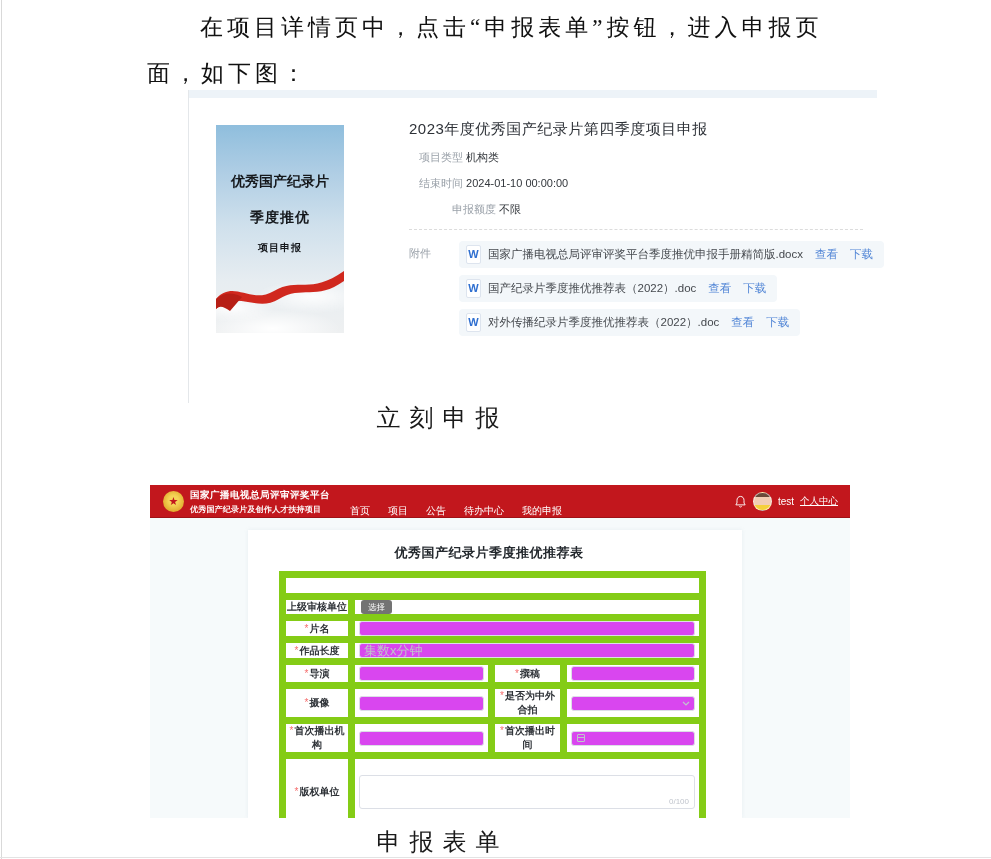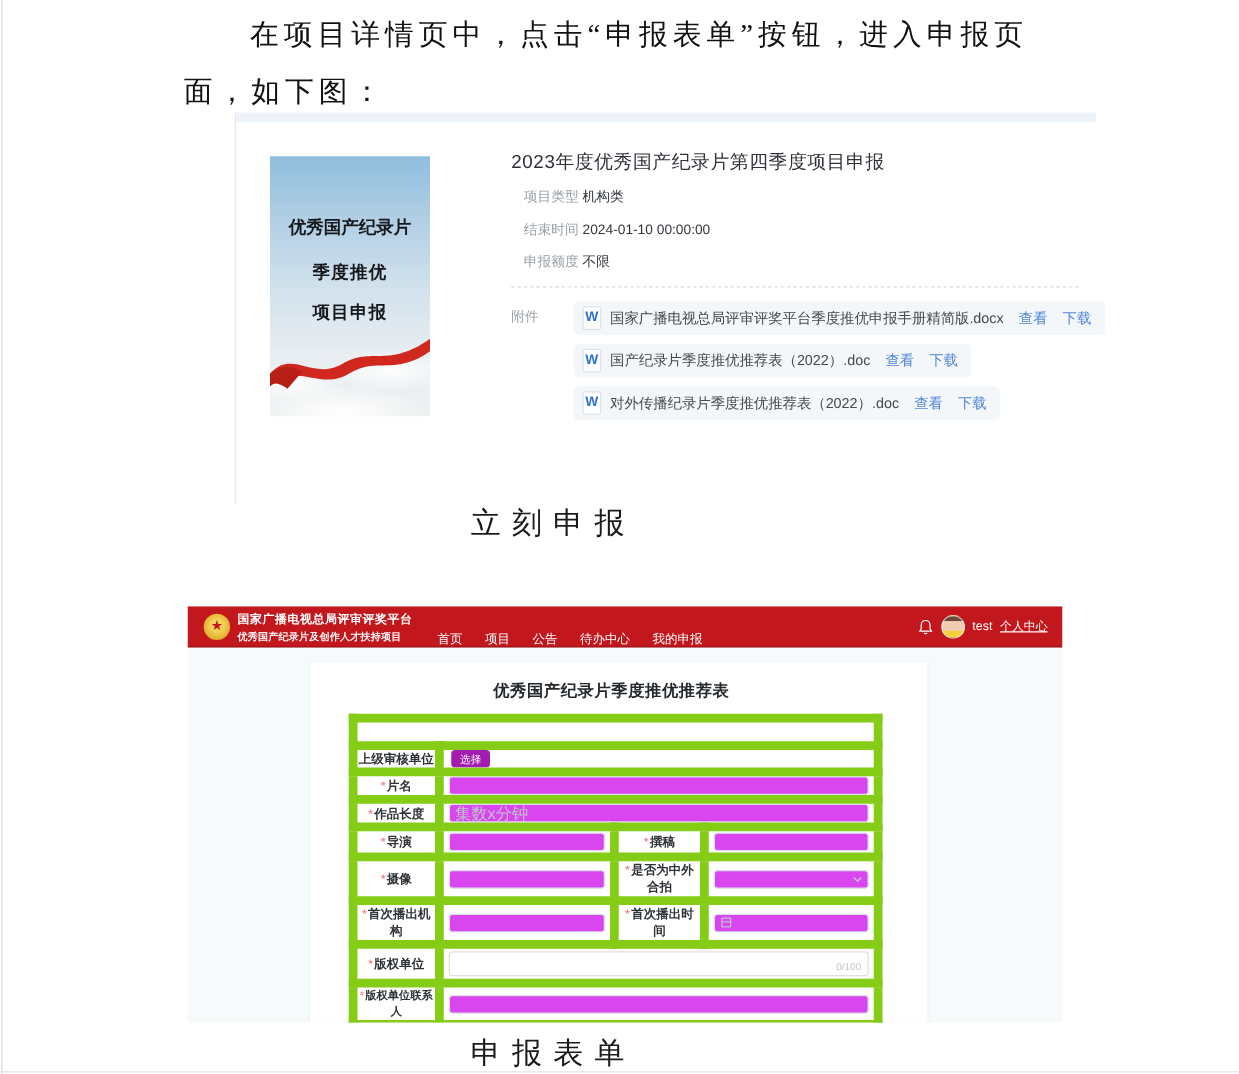--- a/index.html
+++ b/index.html
@@ -26,25 +26,25 @@
     background:linear-gradient(180deg,#8fbedd 0%,#aecde4 22%,#cfe0ec 48%,#e7edf1 75%,#eef0f1 100%); }
   .poster::after { content:""; position:absolute; left:-10px; right:-10px; bottom:0; height:55%;
     background:
       radial-gradient(ellipse 60px 20px at 18% 78%, rgba(255,255,255,.95), rgba(255,255,255,0) 70%),
       radial-gradient(ellipse 80px 24px at 72% 68%, rgba(255,255,255,.9), rgba(255,255,255,0) 70%),
       radial-gradient(ellipse 90px 26px at 45% 96%, #fff, rgba(255,255,255,0) 75%); }
   .poster-line { position:absolute; left:0; width:128px; text-align:center; font-weight:700; color:#15181c;
     z-index:2; letter-spacing:1px; }
   .pl1 { top:48px; font-size:14px; letter-spacing:0; }
   .pl2 { top:84px; font-size:14px; }
-  .pl3 { top:116px; font-size:14px; }
+  .pl3 { top:116px; font-size:10px; }
   .ribbon { position:absolute; left:0; top:138px; width:128px; height:52px; z-index:3; }
   .card-title { left:220px; top:30px; font-size:15px; color:#2e3238; font-weight:500; letter-spacing:.5px; }
   .meta-row { left:224px; height:14px; font-size:11px; white-space:nowrap;text-align:right; }
-  .m1{top:60px;} .m2{top:86px;} .m3{top:112px;}
+  .m1{top:60px;} .m2{top:86px;} .m3{top:112px;margin-left:33px;}
   .meta-label { display:inline-block; width:50px; color:#9aa1a9; }
   .meta-value { color:#33373c; }
   .dash-sep { left:220px; top:139px; width:454px; height:0; border-top:1px dashed #dcdcdc; }
   .att-label { left:220px; top:156px; font-size:11px; color:#9aa1a9; }
   .att-pill { left:270px; height:27px; display:inline-flex; align-items:center; background:#f3f7fa;
     border-radius:4px; padding:0 11px 0 7px; white-space:nowrap; }
   .a1{top:151px;} .a2{top:185px;} .a3{top:219px;}
   .w-icon { width:15px; height:19px; background:#fff; border:1px solid #dde4ee; border-radius:2px;
     color:#2f6fd0; font-weight:700; font-size:11px; line-height:17px; text-align:center; margin-right:7px; }
   .att-name { font-size:11.5px; color:#45494e; }
@@ -75,24 +75,24 @@
   .form-table td { border:7px solid #84cc16; font-size:10px; color:#2f3338; vertical-align:middle; overflow:hidden; }
   td.lbl { text-align:center; font-weight:600; padding:0 1px; }
   .req { color:#f56c6c; margin-right:1px; font-weight:400; }
   .inp { display:block; width:calc(100% - 8px); height:15px; margin:0 4px; border:1px solid #dcdfe6;
     border-radius:3px; background:#d946ef; font-size:13px; color:#333; padding:0 4px; outline:none; }
   .inp::placeholder { color:#c0c4cc; }
   .cellwrap { position:relative; width:100%; height:100%; display:flex; align-items:center; }
   .chev { position:absolute; right:9px; width:8px; height:5px; }
   .cal-icon { position:absolute; left:10px; width:8px; height:8px; border:1px solid #c0c4cc; border-radius:1px; }
   .cal-icon::before { content:""; position:absolute; left:0; right:0; top:1.5px; height:1px; background:#c0c4cc; }
-  .ta { display:block; width:calc(100% - 8px); height:20px; margin:0 4px; border:1px solid #dcdfe6;
+  .ta { display:block; width:calc(100% - 8px); height:34px; margin:16px 4px; border:1px solid #dcdfe6;
     border-radius:3px; background:#fff; position:relative; }
   .counter { position:absolute; right:5px; bottom:2px; font-size:8px; color:#c0c4cc; }
-  .select-btn { display:inline-block; margin-left:6px; background:#a21caf; color:#fff; font-size:8.5px;
+  .select-btn { display:inline-block; margin-left:6px; background:#737373; color:#fff; font-size:8.5px;
     padding:2px 7px; border-radius:3px; border:none; cursor:pointer; line-height:1.2; }
 </style>
 </head>
 <body>
 
 <div class="abs page-edge-left"></div>
 <div class="abs page-edge-bottom"></div>
 
 <div class="abs doc-line doc-line1">在项目详情页中，点击“申报表单”按钮，进入申报页</div>
 <div class="abs doc-line doc-line2">面，如下图：</div>

